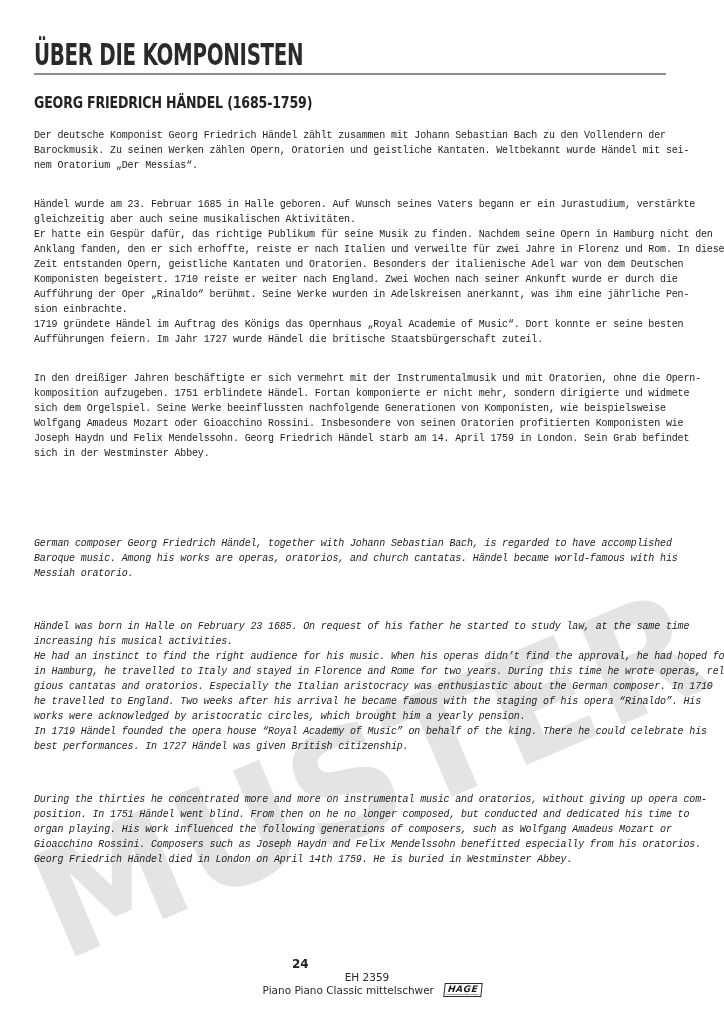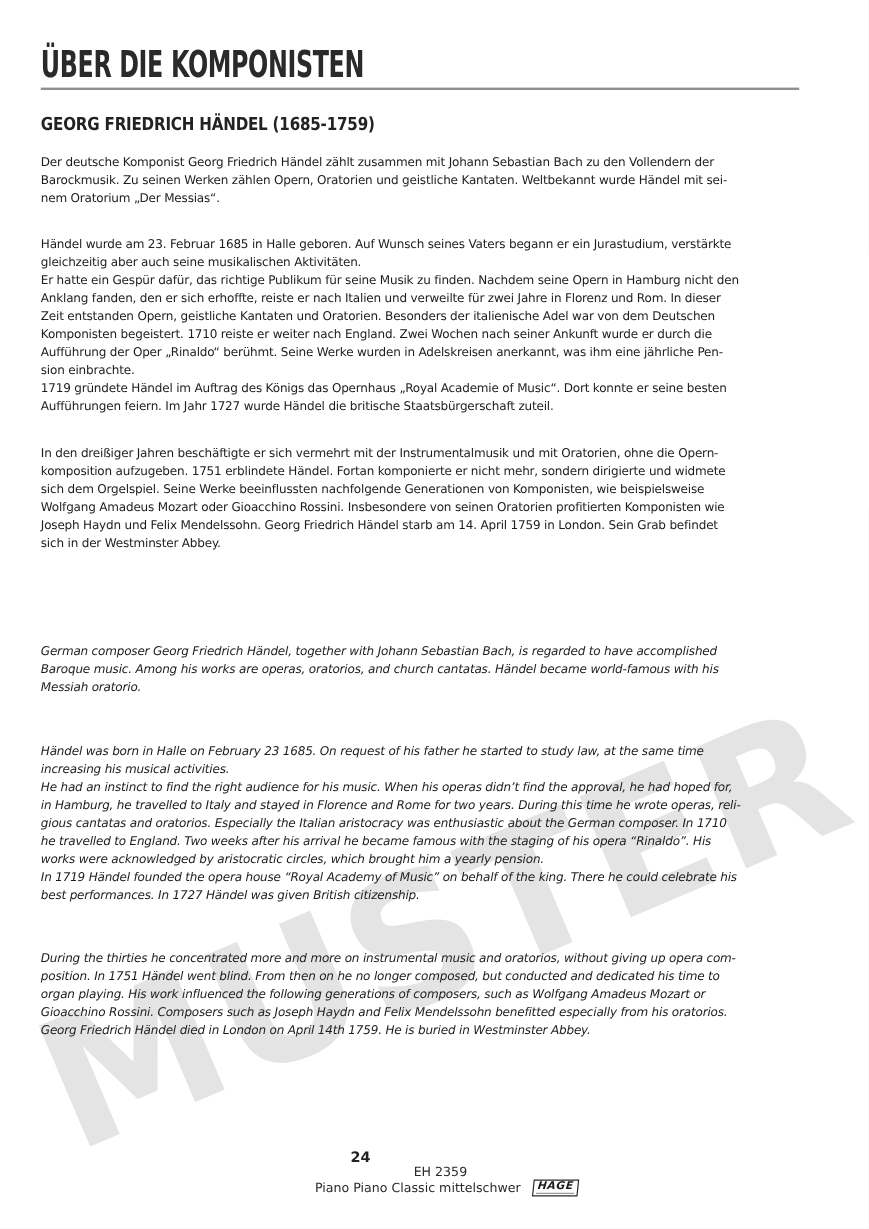--- a/index.html
+++ b/index.html
@@ -57,20 +57,21 @@
     transform:scaleX(0.84);
     transform-origin:left center;
   }
   .para {
     margin:24px 0 0 0;
     font-size:10px;
     line-height:15px;
     letter-spacing:-0.15px;
     white-space:pre;
     color:#1c1c1c;
+    font-family:Liberation Mono, monospace;
   }
   .english-section { margin-top:75px; }
   .english-section .para {
     font-style:italic;
     margin-top:38px;
   }
   .english-section .para:first-child { margin-top:0; }
   .german-section .para:first-child { margin-top:17px; }
   .footer {
     position:absolute;

